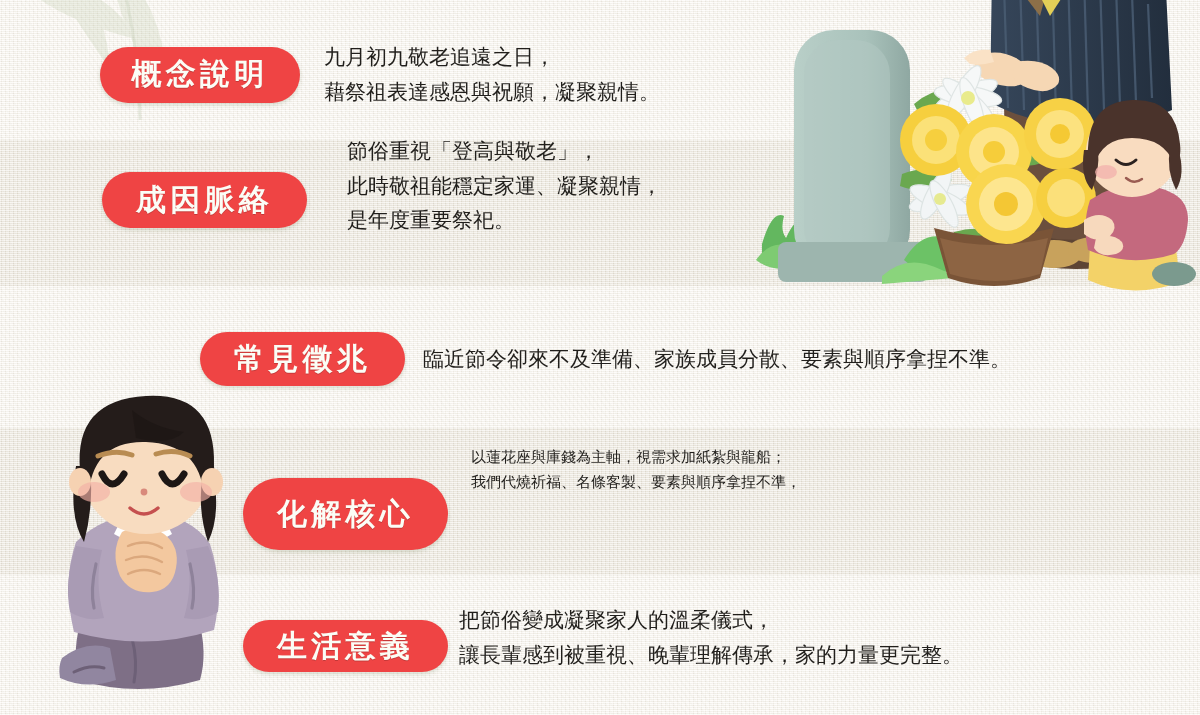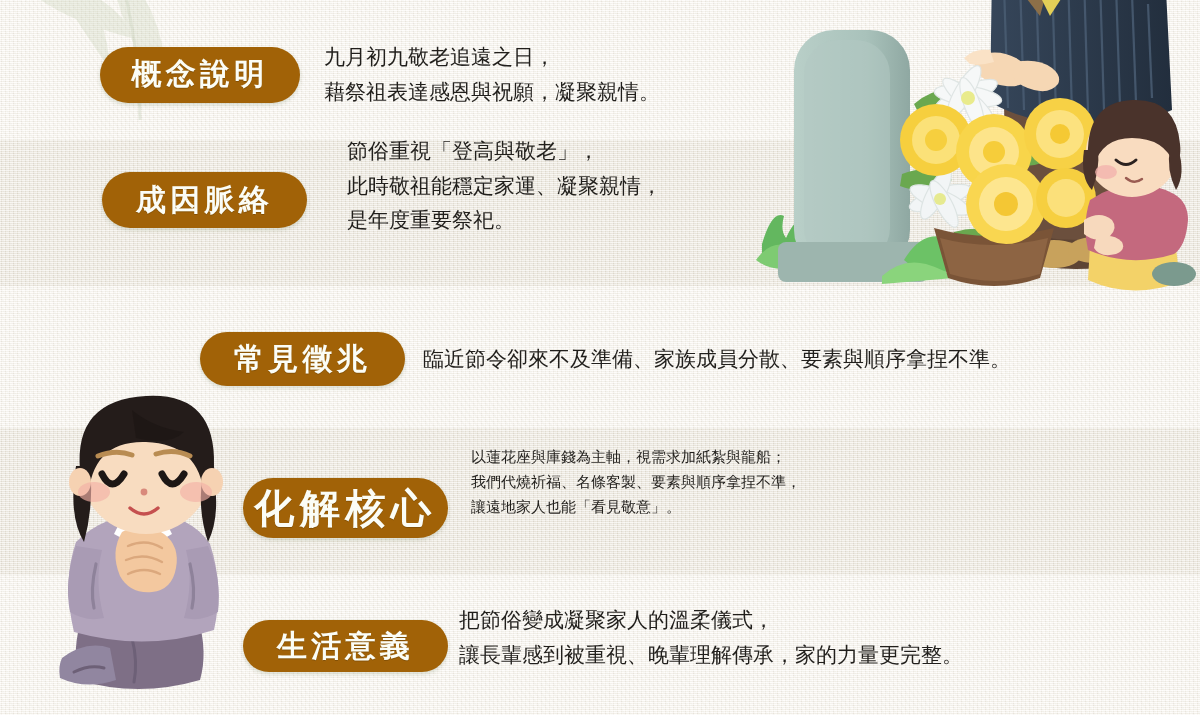--- a/index.html
+++ b/index.html
@@ -37,21 +37,21 @@
   .leaf-wm { position:absolute; pointer-events:none; opacity:.42; }
 
   
   .row {
     position:absolute;
     display:flex;
     align-items:center;
   }
   .badge {
     flex:none;
-    background:#a16207;
+    background:#ef4444;
     color:#fbfdf6;
     border-radius:999px;
     display:flex; align-items:center; justify-content:center;
     letter-spacing:.14em;
     font-weight:700;
     font-family:Liberation Serif, serif;
     text-shadow:0 1px 0 rgba(0,0,0,.18);
     box-shadow:0 2px 4px rgba(70,95,40,.18);
     white-space:nowrap;
   }
@@ -69,21 +69,21 @@
 
   #row-2 { left:102px; top:172px; }
   #row-2 .badge { width:205px; height:56px; font-size:30px; }
   #row-2 .body-text { margin-left:20px; font-size:21px; position:absolute; left:225px; top:-38px; }
 
   #row-3 { left:200px; top:332px; }
   #row-3 .badge { width:205px; height:54px; font-size:30px; }
   #row-3 .body-text { margin-left:18px; font-size:21px; }
 
   #row-4 { left:243px; top:478px; }
-  #row-4 .badge { width:205px; height:60px; font-size:40px; }
+  #row-4 .badge { width:205px; height:72px; font-size:30px; }
   #row-4 .body-text { position:absolute; left:228px; top:-33px; font-size:15px; }
 
   #row-5 { left:243px; top:620px; }
   #row-5 .badge { width:205px; height:52px; font-size:30px; }
   #row-5 .body-text { position:absolute; left:216px; top:-17px; font-size:21px; }
 
   
   .illus { position:absolute; pointer-events:none; }
   #illus-grave { right:-6px; top:-8px; width:452px; height:300px; }
   #illus-pray  { left:36px;  top:386px; width:214px; height:320px; }
@@ -325,21 +325,20 @@
     <div class="body-text">
       <p>臨近節令卻來不及準備、家族成員分散、要素與順序拿捏不準。</p>
     </div>
   </div>
 
   <div class="row" id="row-4">
     <div class="badge">化解核心</div>
     <div class="body-text">
       <p>以蓮花座與庫錢為主軸，視需求加紙紮與龍船；</p>
       <p>我們代燒祈福、名條客製、要素與順序拿捏不準，</p>
-      <p>讓遠地家人也能「看見敬意」。</p>
     </div>
   </div>
 
   <div class="row" id="row-5">
     <div class="badge">生活意義</div>
     <div class="body-text">
       <p>把節俗變成凝聚家人的溫柔儀式，</p>
       <p>讓長輩感到被重視、晚輩理解傳承，家的力量更完整。</p>
     </div>
   </div>

